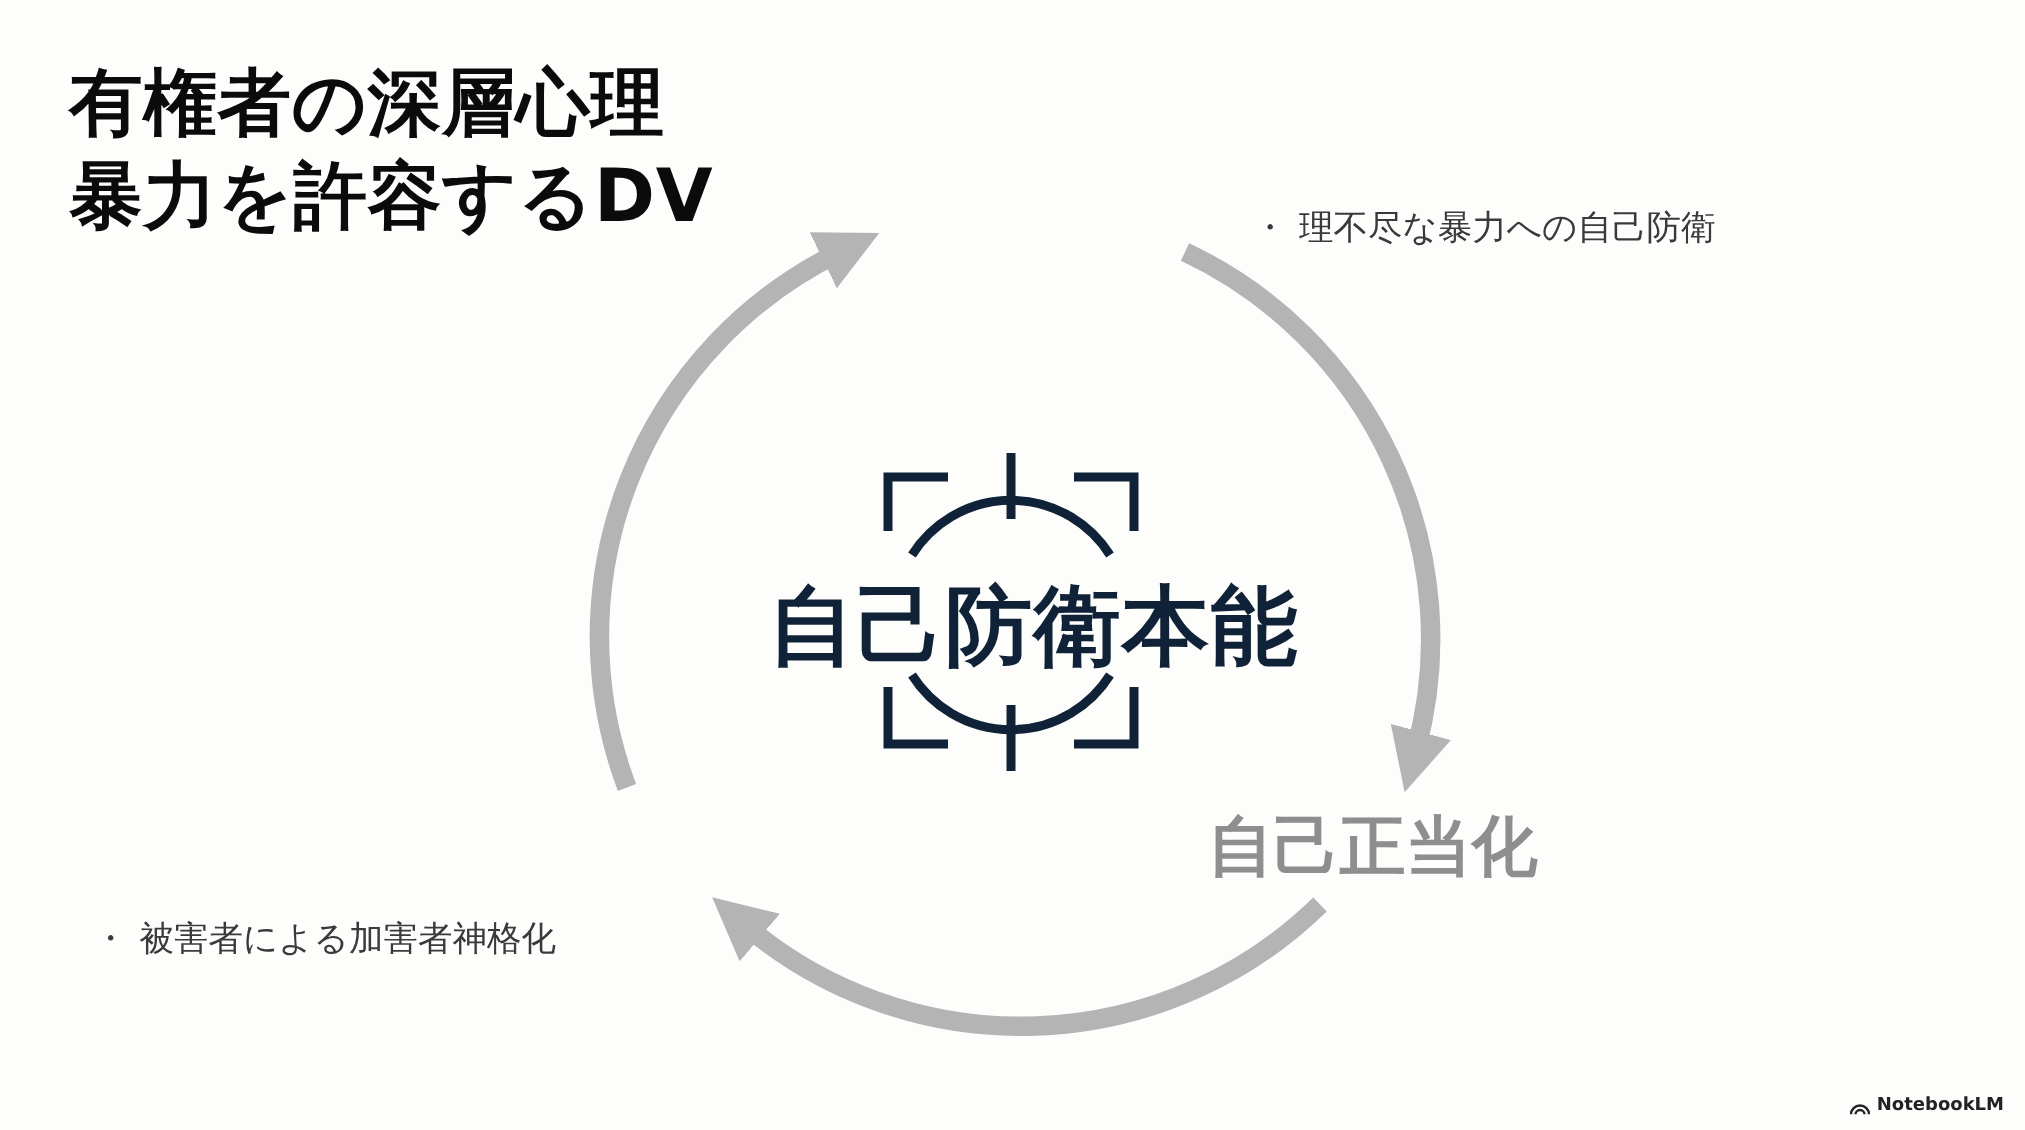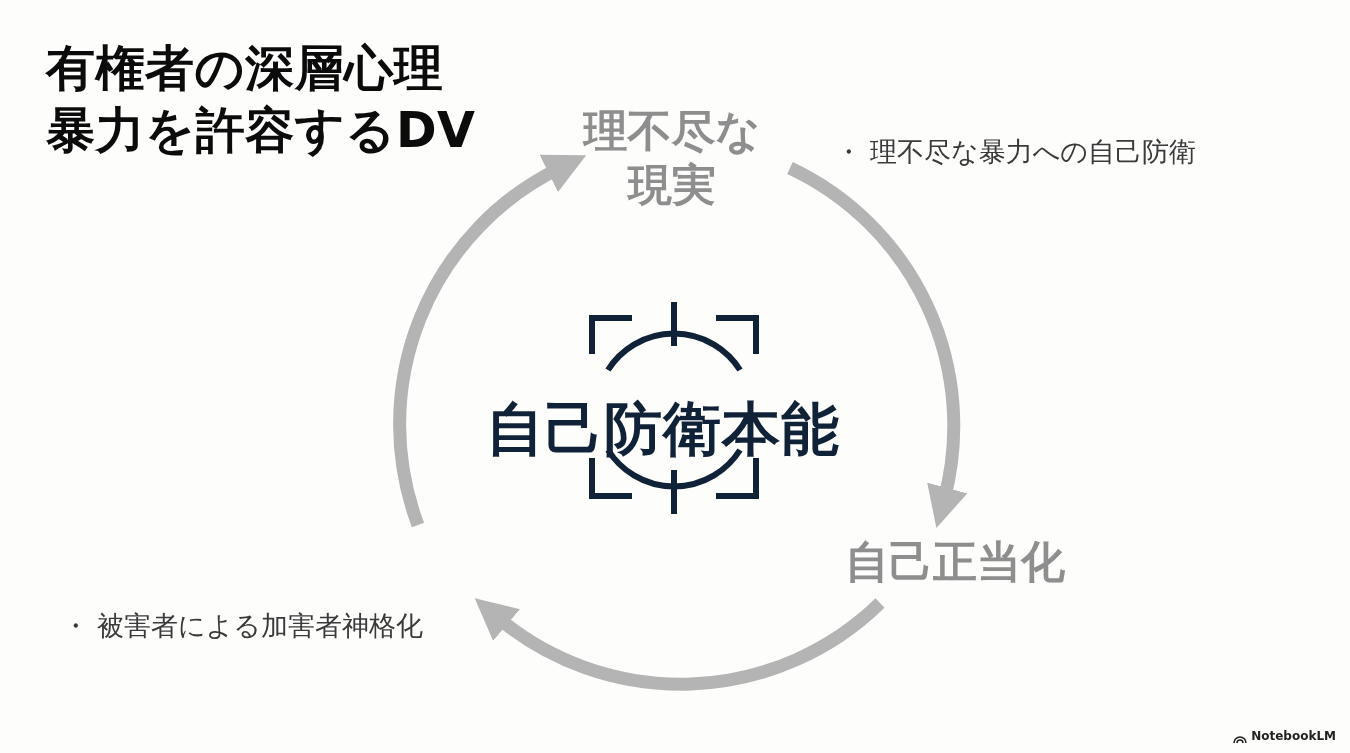--- a/index.html
+++ b/index.html
@@ -15,26 +15,26 @@
       font-weight: 700; font-size: 49px; line-height: 62px; color: #0b0b0b;
       letter-spacing: 0.5px;
     }
     .title div { white-space: nowrap; }
     .cycle-svg { position: absolute; left: 0; top: 0; }
     .node-label {
       position: absolute; font-weight: 700; color: #8e8e8e;
       font-size: 44px; line-height: 54px; white-space: nowrap; text-align: center;
     }
     .bullet {
-      position: absolute; color: #3a3a3a; font-size: 27px; line-height: 34px;
+      position: absolute; color: #3a3a3a; font-size: 23px; line-height: 34px;
       white-space: nowrap;
     }
     .bullet .dot { margin-right: 8px; }
     .center-label {
-      position: absolute; left: 486px; top: 394px; width: 380px; text-align: left;
+      position: absolute; left: 486px; top: 382px; width: 380px; text-align: right;
       font-weight: 700; font-size: 58px; line-height: 70px; color: #0f2238;
       white-space: nowrap; letter-spacing: 1px;
     }
     .brand {
       position: absolute; right: 14px; bottom: 10px; display: flex; align-items: flex-end;
       font-size: 12px; font-weight: 700; color: #222;
     }
     .brand svg { margin-right: 4px; }
   </style>
 </head>
@@ -67,29 +67,25 @@
       <path d="M 716 496 L 756 496 L 756 458"></path>
       <line x1="674" y1="302" x2="674" y2="346"></line>
       <line x1="674" y1="470" x2="674" y2="514"></line>
       <path d="M 608 370 A 78 78 0 0 1 740 370"></path>
       <path d="M 608 450 A 78 78 0 0 0 740 450"></path>
     </g>
   </svg>
 
   <div class="center-label">自己防衛本能</div>
 
-  <div class="node-label" style="left:572px; top:104px; width:200px;">
-    <div>理不尽な</div>
-    <div>現実</div>
-  </div>
   <div class="bullet" style="left:835px; top:135px;">
     <span class="dot">・</span><span>理不尽な暴力への自己防衛</span>
   </div>
 
-  <div class="node-label" style="left:845px; top:538px;font-family:Liberation Mono, monospace;">自己正当化</div>
+  <div class="node-label" style="left:805px; top:538px;">自己正当化</div>
 
   <div class="bullet" style="left:62px; top:609px;">
     <span class="dot">・</span><span>被害者による加害者神格化</span>
   </div>
 
   <div class="brand">
     <svg width="14" height="10" viewBox="0 0 14 10">
       <path d="M1 10 A6 6 0 0 1 13 10" fill="none" stroke="#222" stroke-width="1.6"></path>
       <path d="M4 10 A3 3 0 0 1 10 10" fill="none" stroke="#222" stroke-width="1.6"></path>
     </svg>

